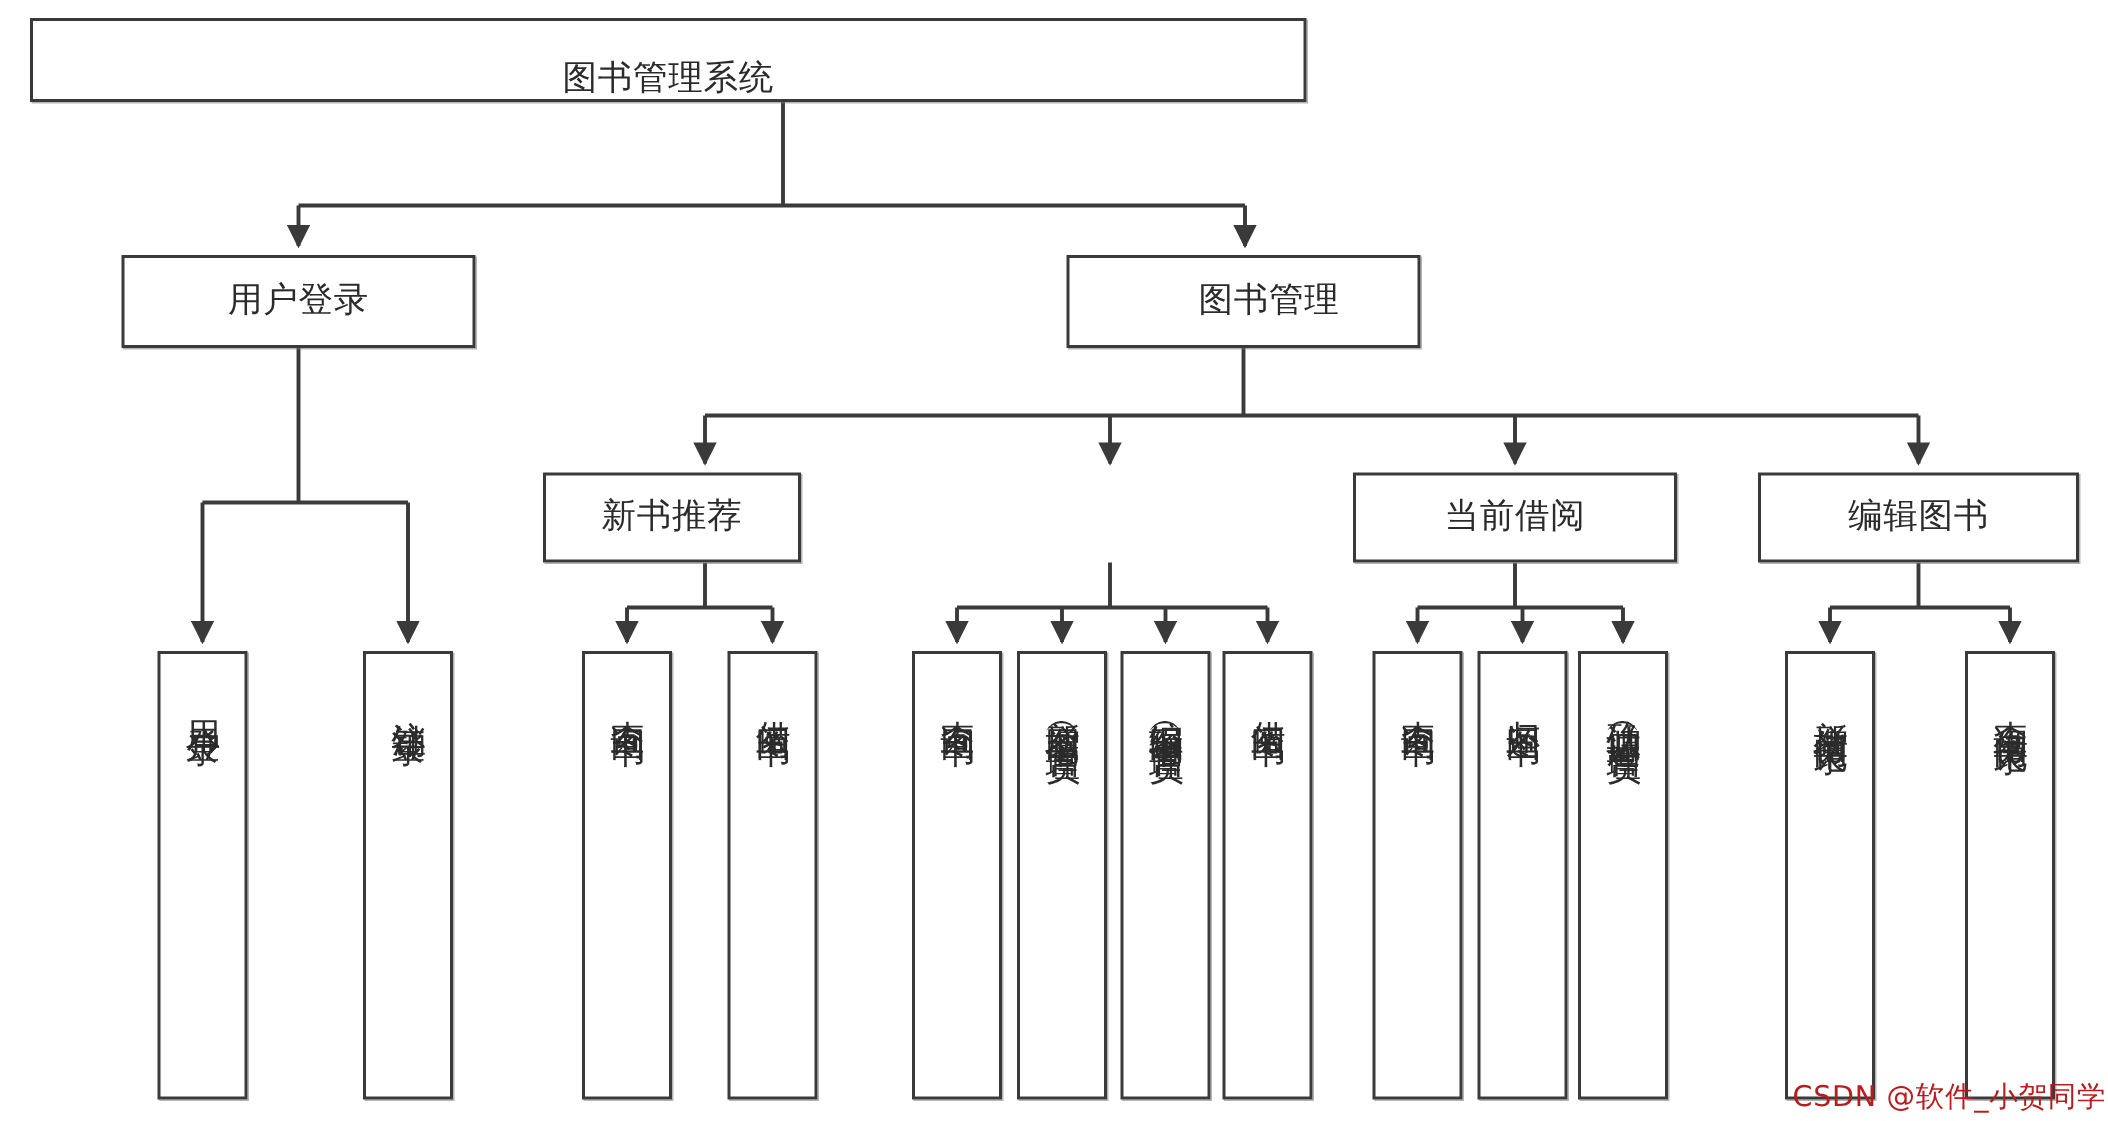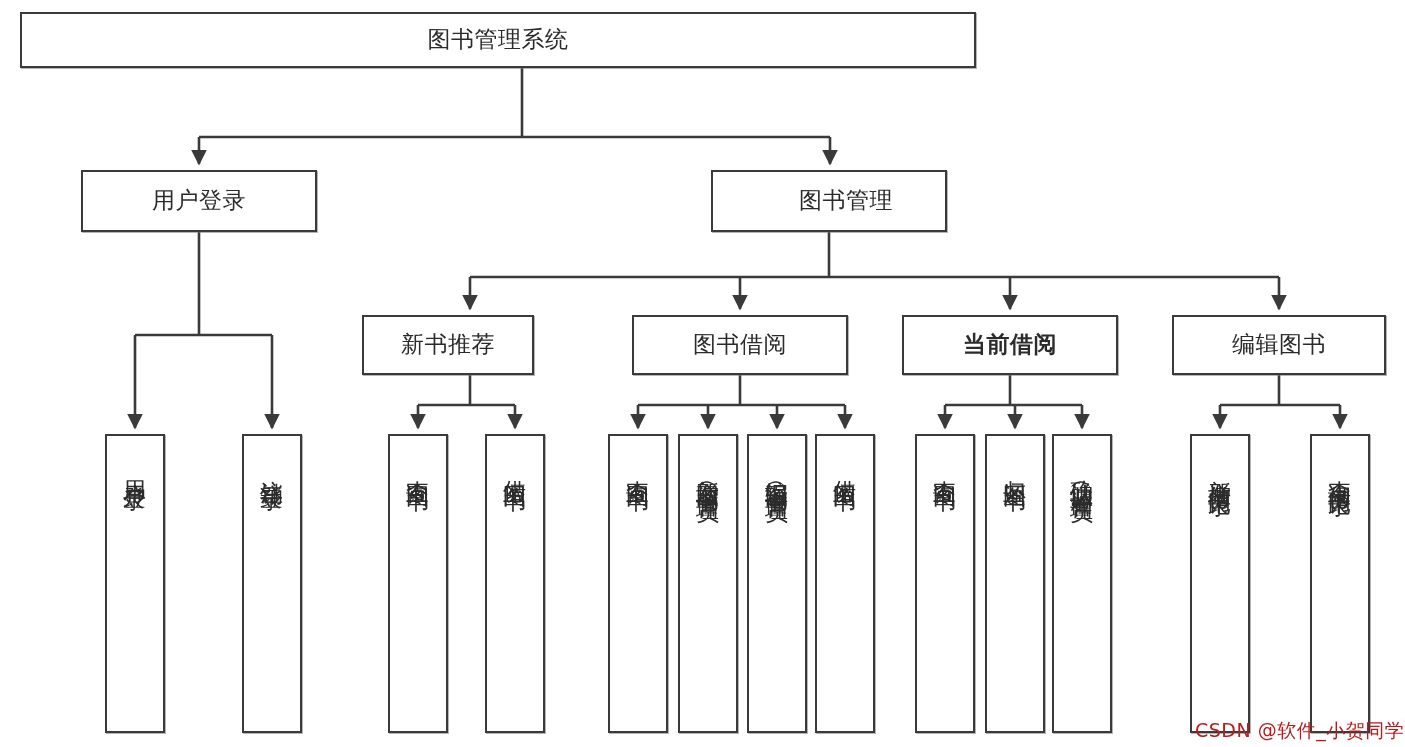--- a/index.html
+++ b/index.html
@@ -116,38 +116,35 @@
       <path d="M 1015 405 L 1015 428" marker-end="url(#arrow)"></path>
       <path d="M 1082 405 L 1082 428" marker-end="url(#arrow)"></path>
 
       <path d="M 1279 375 L 1279 405"></path>
       <path d="M 1220 405 L 1340 405"></path>
       <path d="M 1220 405 L 1220 428" marker-end="url(#arrow)"></path>
       <path d="M 1340 405 L 1340 428" marker-end="url(#arrow)"></path>
     </g>
   </svg>
 
-  <div class="node root horiz" style="left:20px; top:12px; width:956px; height:56px;">
+  <div class="node root horiz" style="left:20px; top:12px; width:851px; height:56px;align-items:flex-end;">
     <span class="label">图书管理系统</span>
   </div>
 
   <div class="node horiz" style="left:81px; top:170px; width:236px; height:62px;">
     <span class="label">用户登录</span>
   </div>
   <div class="node horiz" style="left:711px; top:170px; width:236px; height:62px;padding-left:34px;">
     <span class="label">图书管理</span>
   </div>
 
   <div class="node horiz" style="left:362px; top:315px; width:172px; height:60px;">
     <span class="label">新书推荐</span>
   </div>
-  <div class="node horiz" style="left:632px; top:315px; width:216px; height:60px;">
-    <span class="label">图书借阅</span>
-  </div>
-  <div class="node horiz" style="left:902px; top:315px; width:216px; height:60px;font-weight:bold;">
+  <div class="node horiz" style="left:902px; top:315px; width:216px; height:60px;">
     <span class="label">当前借阅</span>
   </div>
   <div class="node horiz" style="left:1172px; top:315px; width:214px; height:60px;">
     <span class="label">编辑图书</span>
   </div>
 
   <div class="node vert" style="left:105px; top:434px; width:60px; height:299px;">
     <span class="label">用户登录</span>
   </div>
   <div class="node vert" style="left:242px; top:434px; width:60px; height:299px;">

